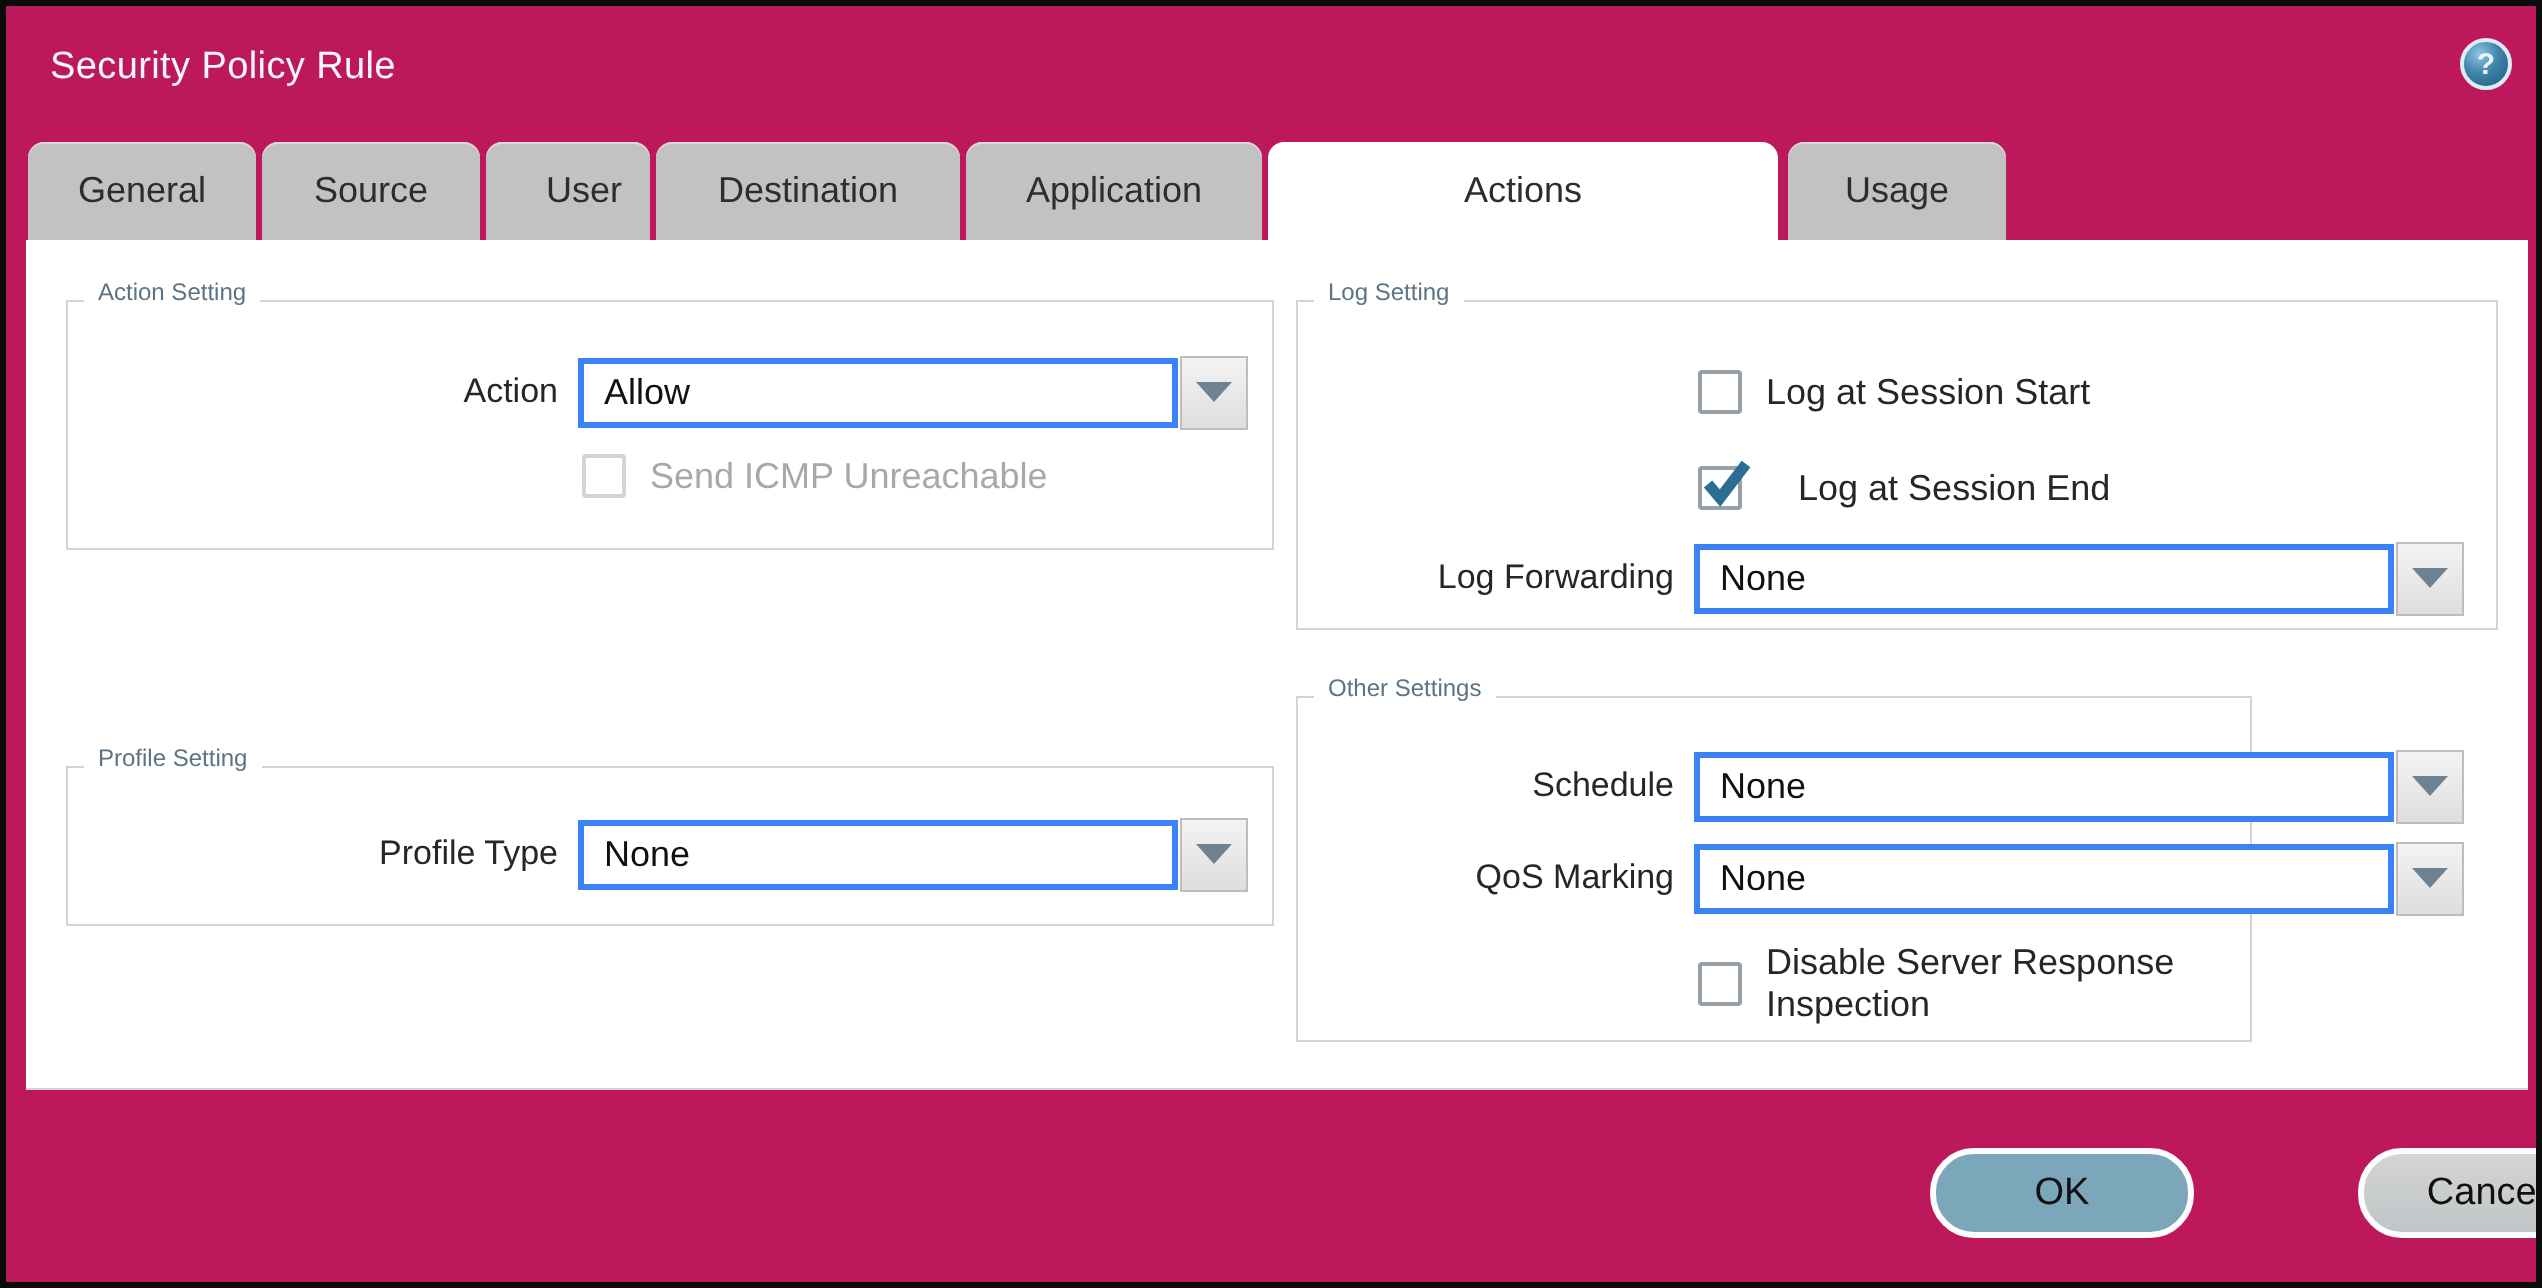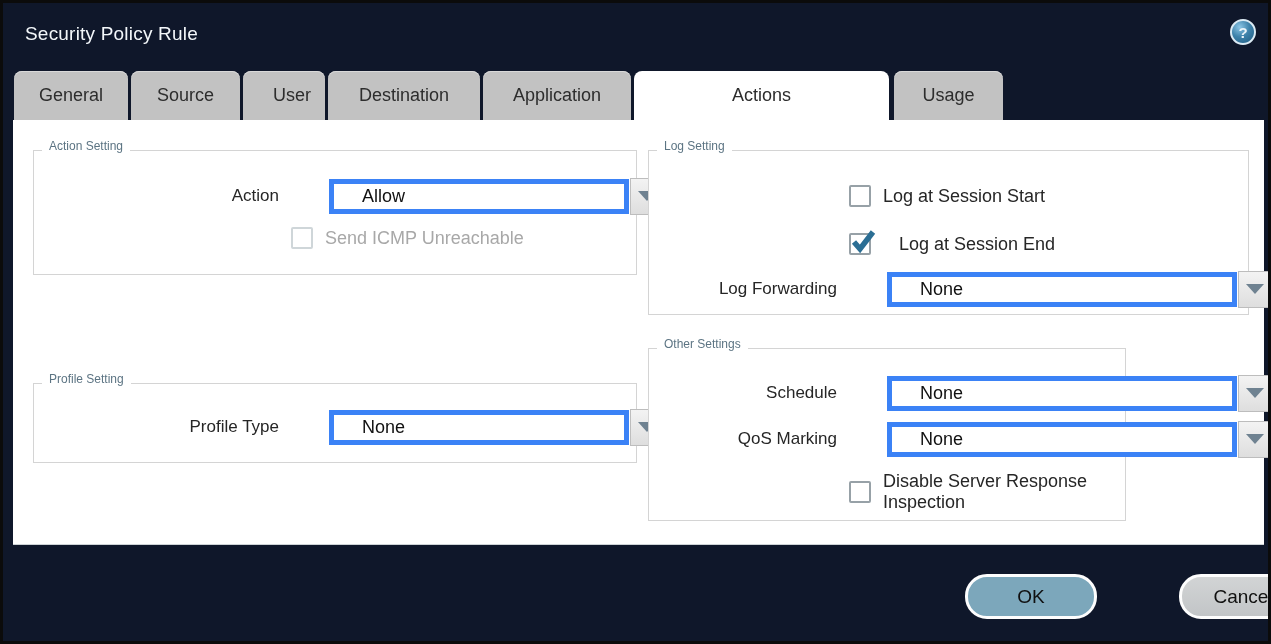--- a/index.html
+++ b/index.html
@@ -1,20 +1,20 @@
 <!DOCTYPE html>
 <html><head>
 <meta charset="utf-8">
 <style>
   html,body{margin:0;padding:0;background:#000;}
   *{box-sizing:border-box;font-family:"Liberation Sans",sans-serif;}
 
   .dialog{
     position:relative;width:1271px;height:644px;
-    background:#0f172a;border:3px solid #0b0b0b;overflow:hidden;
+    background:#be185d;border:3px solid #0b0b0b;overflow:hidden;
   }
 
   
   .title{
     position:absolute;left:22px;top:20px;
     color:#f3f7fa;font-size:19px;font-weight:400;letter-spacing:.2px;
   }
   .help{
     position:absolute;left:1227px;top:16px;width:26px;height:26px;border-radius:50%;
     background:radial-gradient(circle at 35% 28%, #8cc6e6 0%, #3f83ab 45%, #1c5a80 100%);
@@ -57,23 +57,23 @@
   .g-log    {left:635px;top:30px; width:601px;height:165px;}
   .g-other  {left:635px;top:228px;width:478px;height:173px;}
 
   .row{position:absolute;left:0;right:0;height:36px;display:flex;align-items:center;}
   .row .lbl{font-size:17px;color:#262626;text-align:right;flex:0 0 auto;}
   .lbl-l{width:245px;}   
   .lbl-r{width:188px;}   
 
   .combo{display:flex;align-items:center;margin-left:10px;cursor:pointer;}
   .combo .field{
-    height:35px;border:5px solid #3b82f6;background:#fff;
-    display:flex;align-items:center;padding-left:28px;
-    font-size:18px;color:#111;margin-left:40px;
+    height:35px;border:3px solid #3b82f6;background:#fff;
+    display:flex;align-items:center;padding-left:10px;
+    font-size:18px;color:#111;
   }
   .w300{width:300px;} .w350{width:350px;}
   .combo .btn{
     width:34px;height:37px;margin-left:1px;
     background:linear-gradient(#f3f3f3,#dedede);
     border:1px solid #bdbdbd;
     display:flex;align-items:center;justify-content:center;cursor:pointer;
   }
   .tri{
     width:0;height:0;border-left:9px solid transparent;border-right:9px solid transparent;

